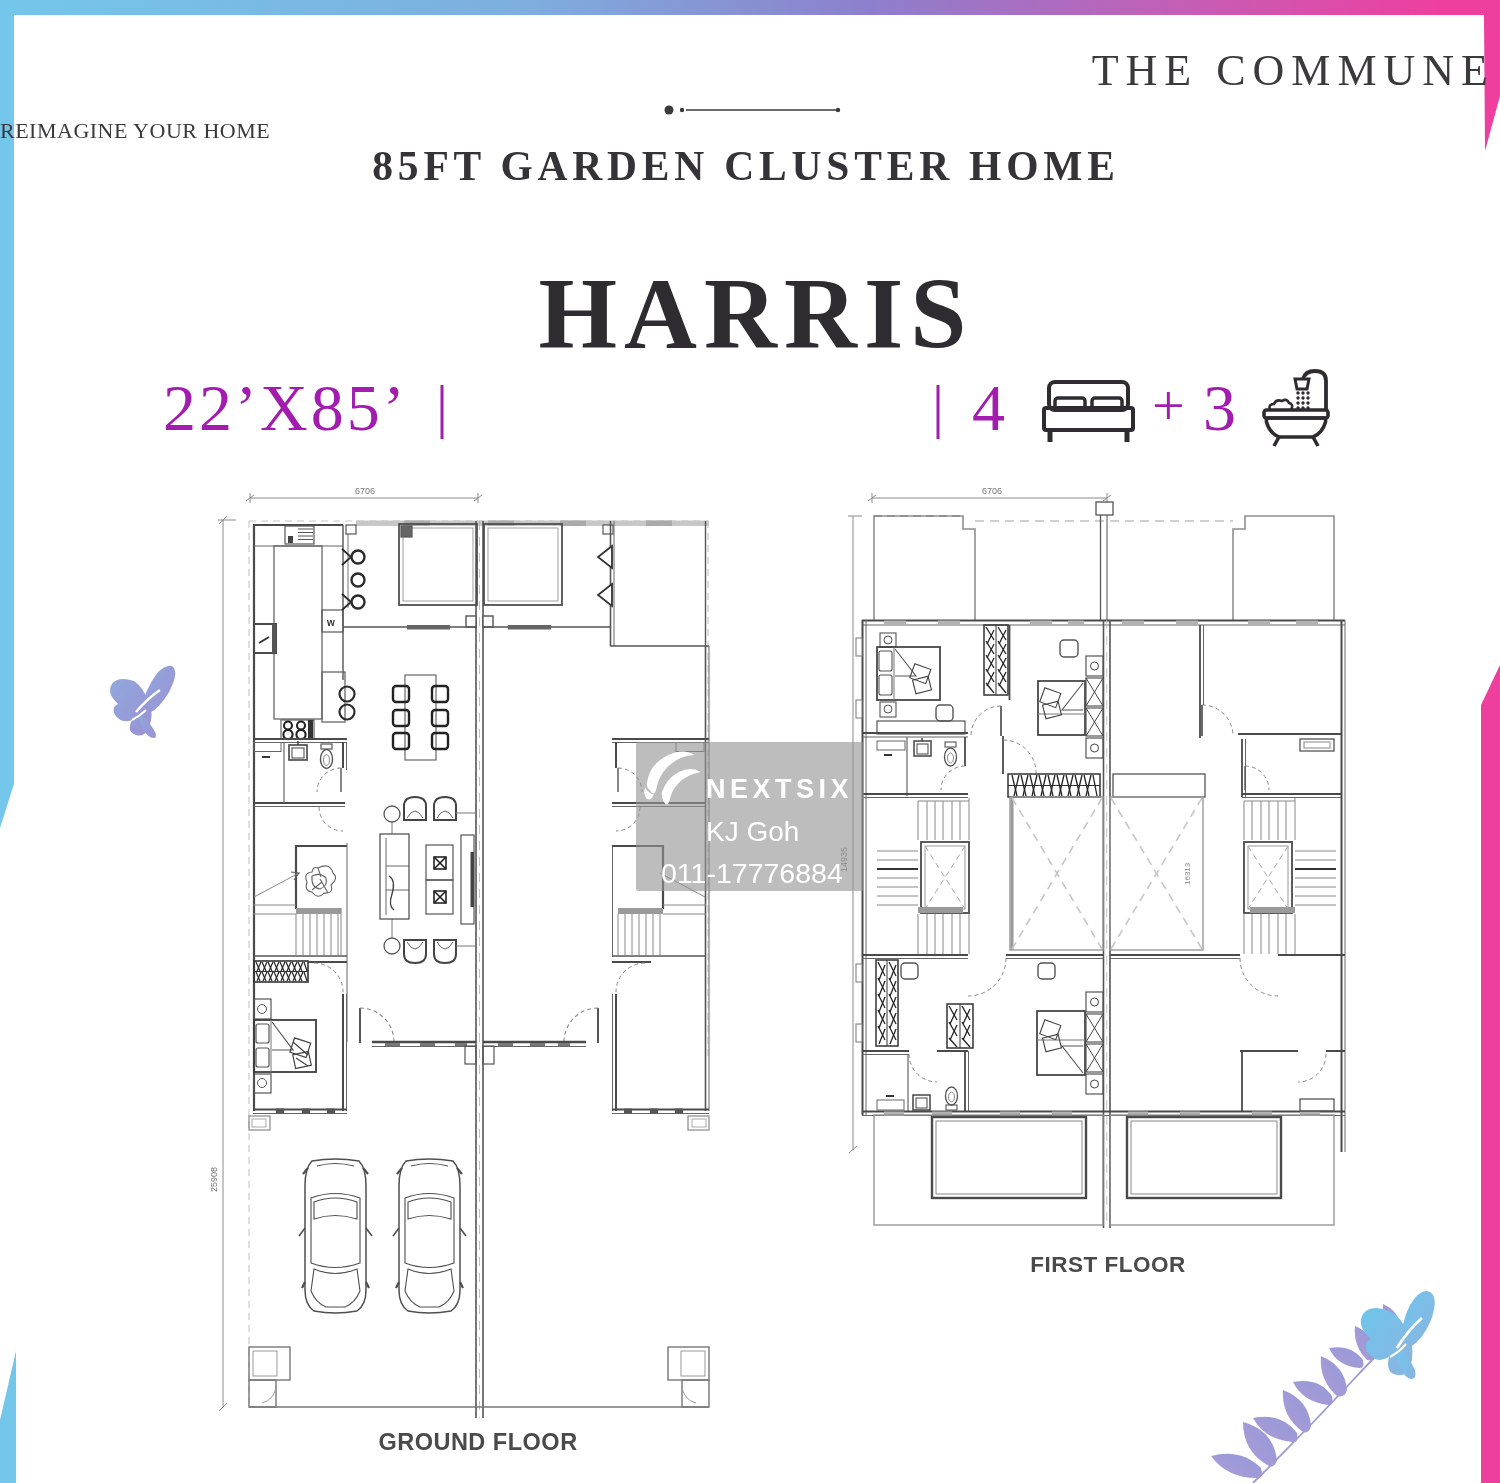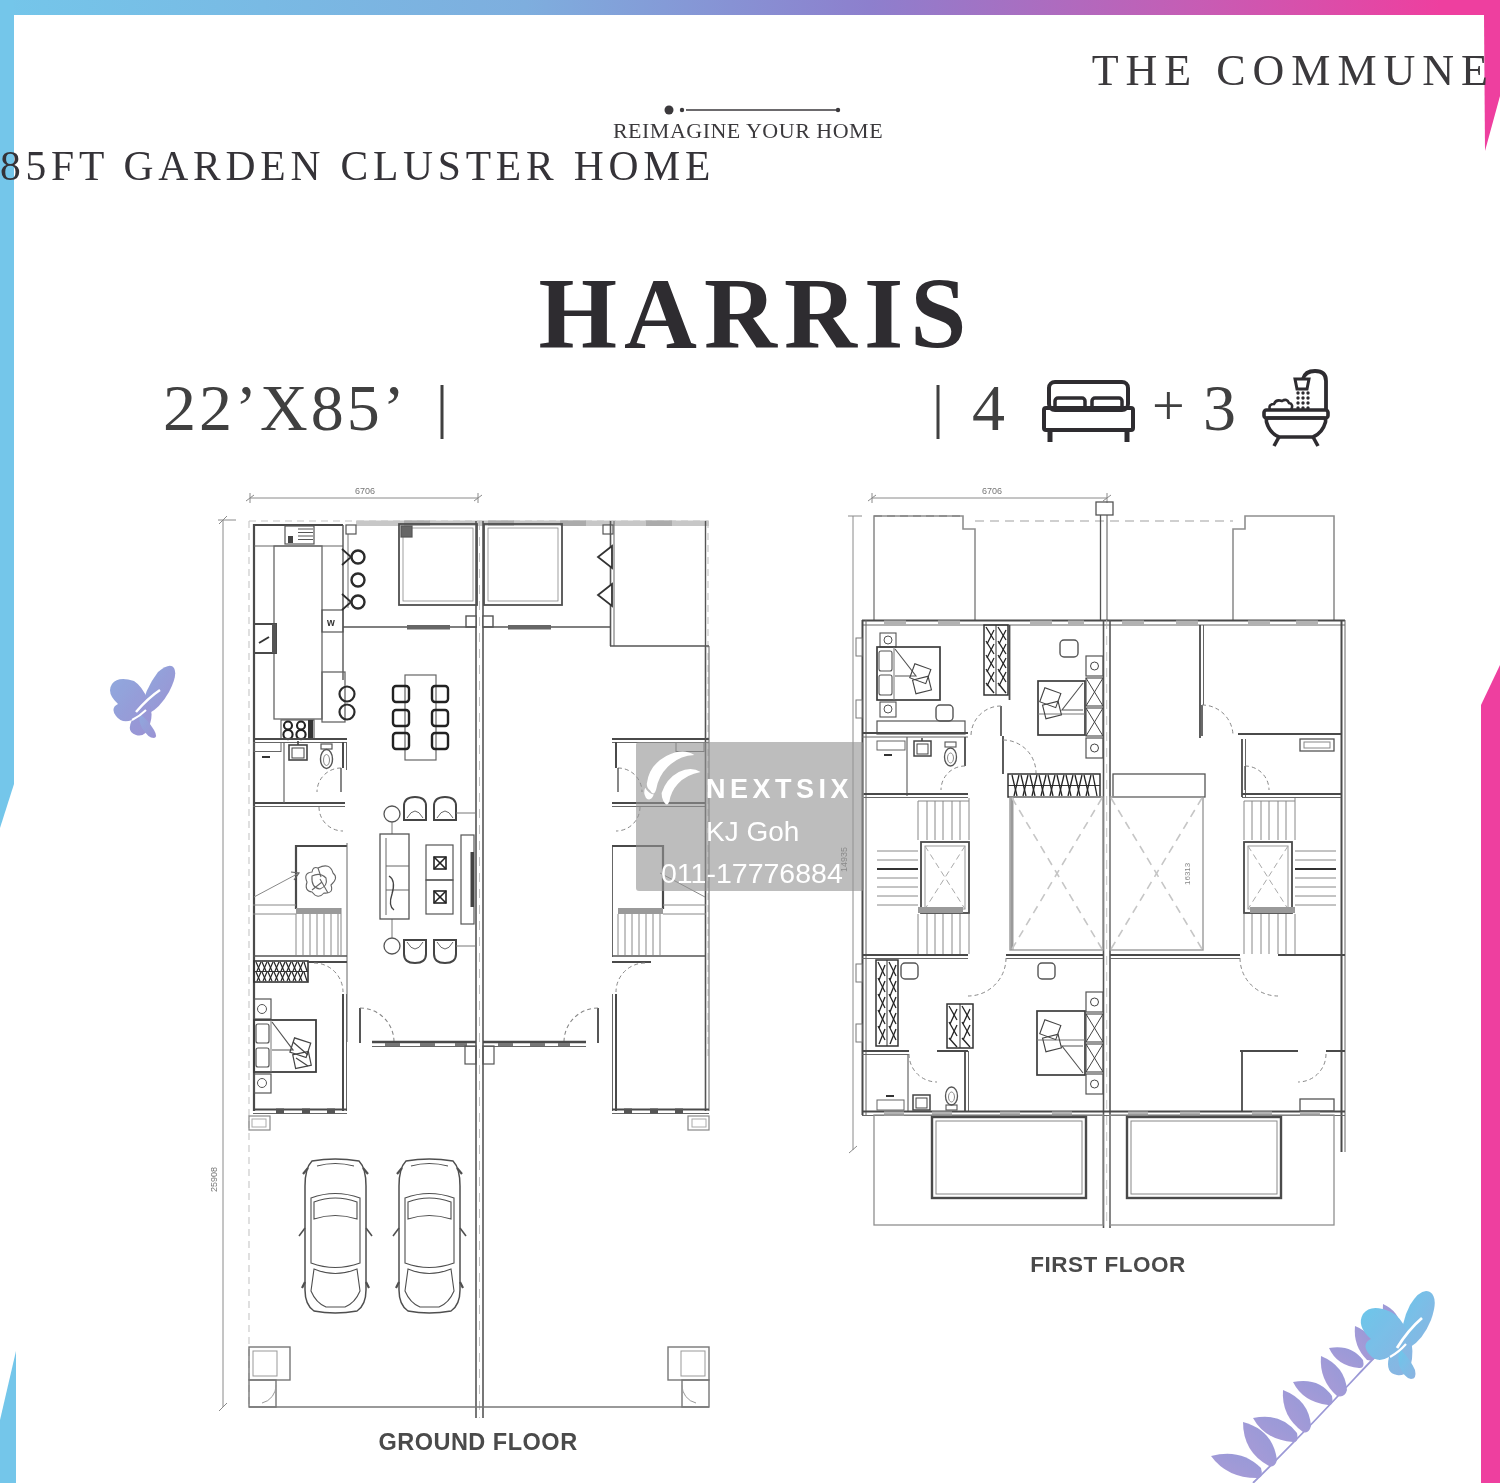--- a/index.html
+++ b/index.html
@@ -31,27 +31,27 @@
 
 <div class="abs serif" style="left:0px;top:45px;width:1495px;text-align:right;font-size:44px;letter-spacing:7px;color:#3b393c;">THE COMMUNE</div>
 
 <svg class="abs" style="left:640px;top:100px" width="220" height="20" viewBox="0 0 220 20">
 <circle cx="29" cy="10" r="4.5" fill="#3b393c"></circle>
 <circle cx="42" cy="10" r="2.2" fill="#3b393c"></circle>
 <line x1="46" y1="10" x2="196" y2="10" stroke="#3b393c" stroke-width="1.4"></line>
 <circle cx="198" cy="10" r="2.2" fill="#3b393c"></circle>
 </svg>
 
-<div class="abs serif" style="left:0px;top:118px;width:1496px;text-align:center;font-size:22px;letter-spacing:0.5px;color:#3b393c;">REIMAGINE YOUR HOME</div>
-
-<div class="abs serif" style="left:0px;top:142px;width:1492px;text-align:left;font-size:41.5px;letter-spacing:4.8px;color:#353338;">85FT GARDEN CLUSTER HOME</div>
+<div class="abs serif" style="left:0px;top:118px;width:1496px;text-align:left;font-size:22px;letter-spacing:0.5px;color:#3b393c;">REIMAGINE YOUR HOME</div>
+
+<div class="abs serif" style="left:0px;top:142px;width:1492px;text-align:center;font-size:41.5px;letter-spacing:4.8px;color:#353338;font-weight:bold;">85FT GARDEN CLUSTER HOME</div>
 
 <div class="abs serif" style="left:6px;top:256px;width:1500px;text-align:center;font-size:101px;font-weight:bold;letter-spacing:7px;color:#2e2c30;">HARRIS</div>
 
-<div class="abs serif" style="left:0px;top:370px;width:1500px;height:85px;color:#404040;font-size:66px;">
+<div class="abs serif" style="left:0px;top:370px;width:1500px;height:85px;color:#a21caf;font-size:66px;">
   <span class="abs" style="left:163px;top:0px;letter-spacing:3px;">22’X85’</span>
   <span class="abs" style="left:436px;top:2px;font-size:60px;">|</span>
   <span class="abs" style="left:932px;top:2px;font-size:60px;">|</span>
   <span class="abs" style="left:972px;top:0px;">4</span>
 
   <svg class="abs" style="left:1040px;top:8px" width="96" height="68" viewBox="0 0 96 68">
     <rect x="9" y="4" width="79" height="28" rx="6" fill="none" stroke="#2e2c30" stroke-width="4"></rect>
     <rect x="4" y="30" width="89" height="22" rx="2" fill="none" stroke="#2e2c30" stroke-width="4"></rect>
     <rect x="15" y="20" width="30" height="11" rx="3" fill="none" stroke="#2e2c30" stroke-width="3.5"></rect>
     <rect x="52" y="20" width="30" height="11" rx="3" fill="none" stroke="#2e2c30" stroke-width="3.5"></rect>

